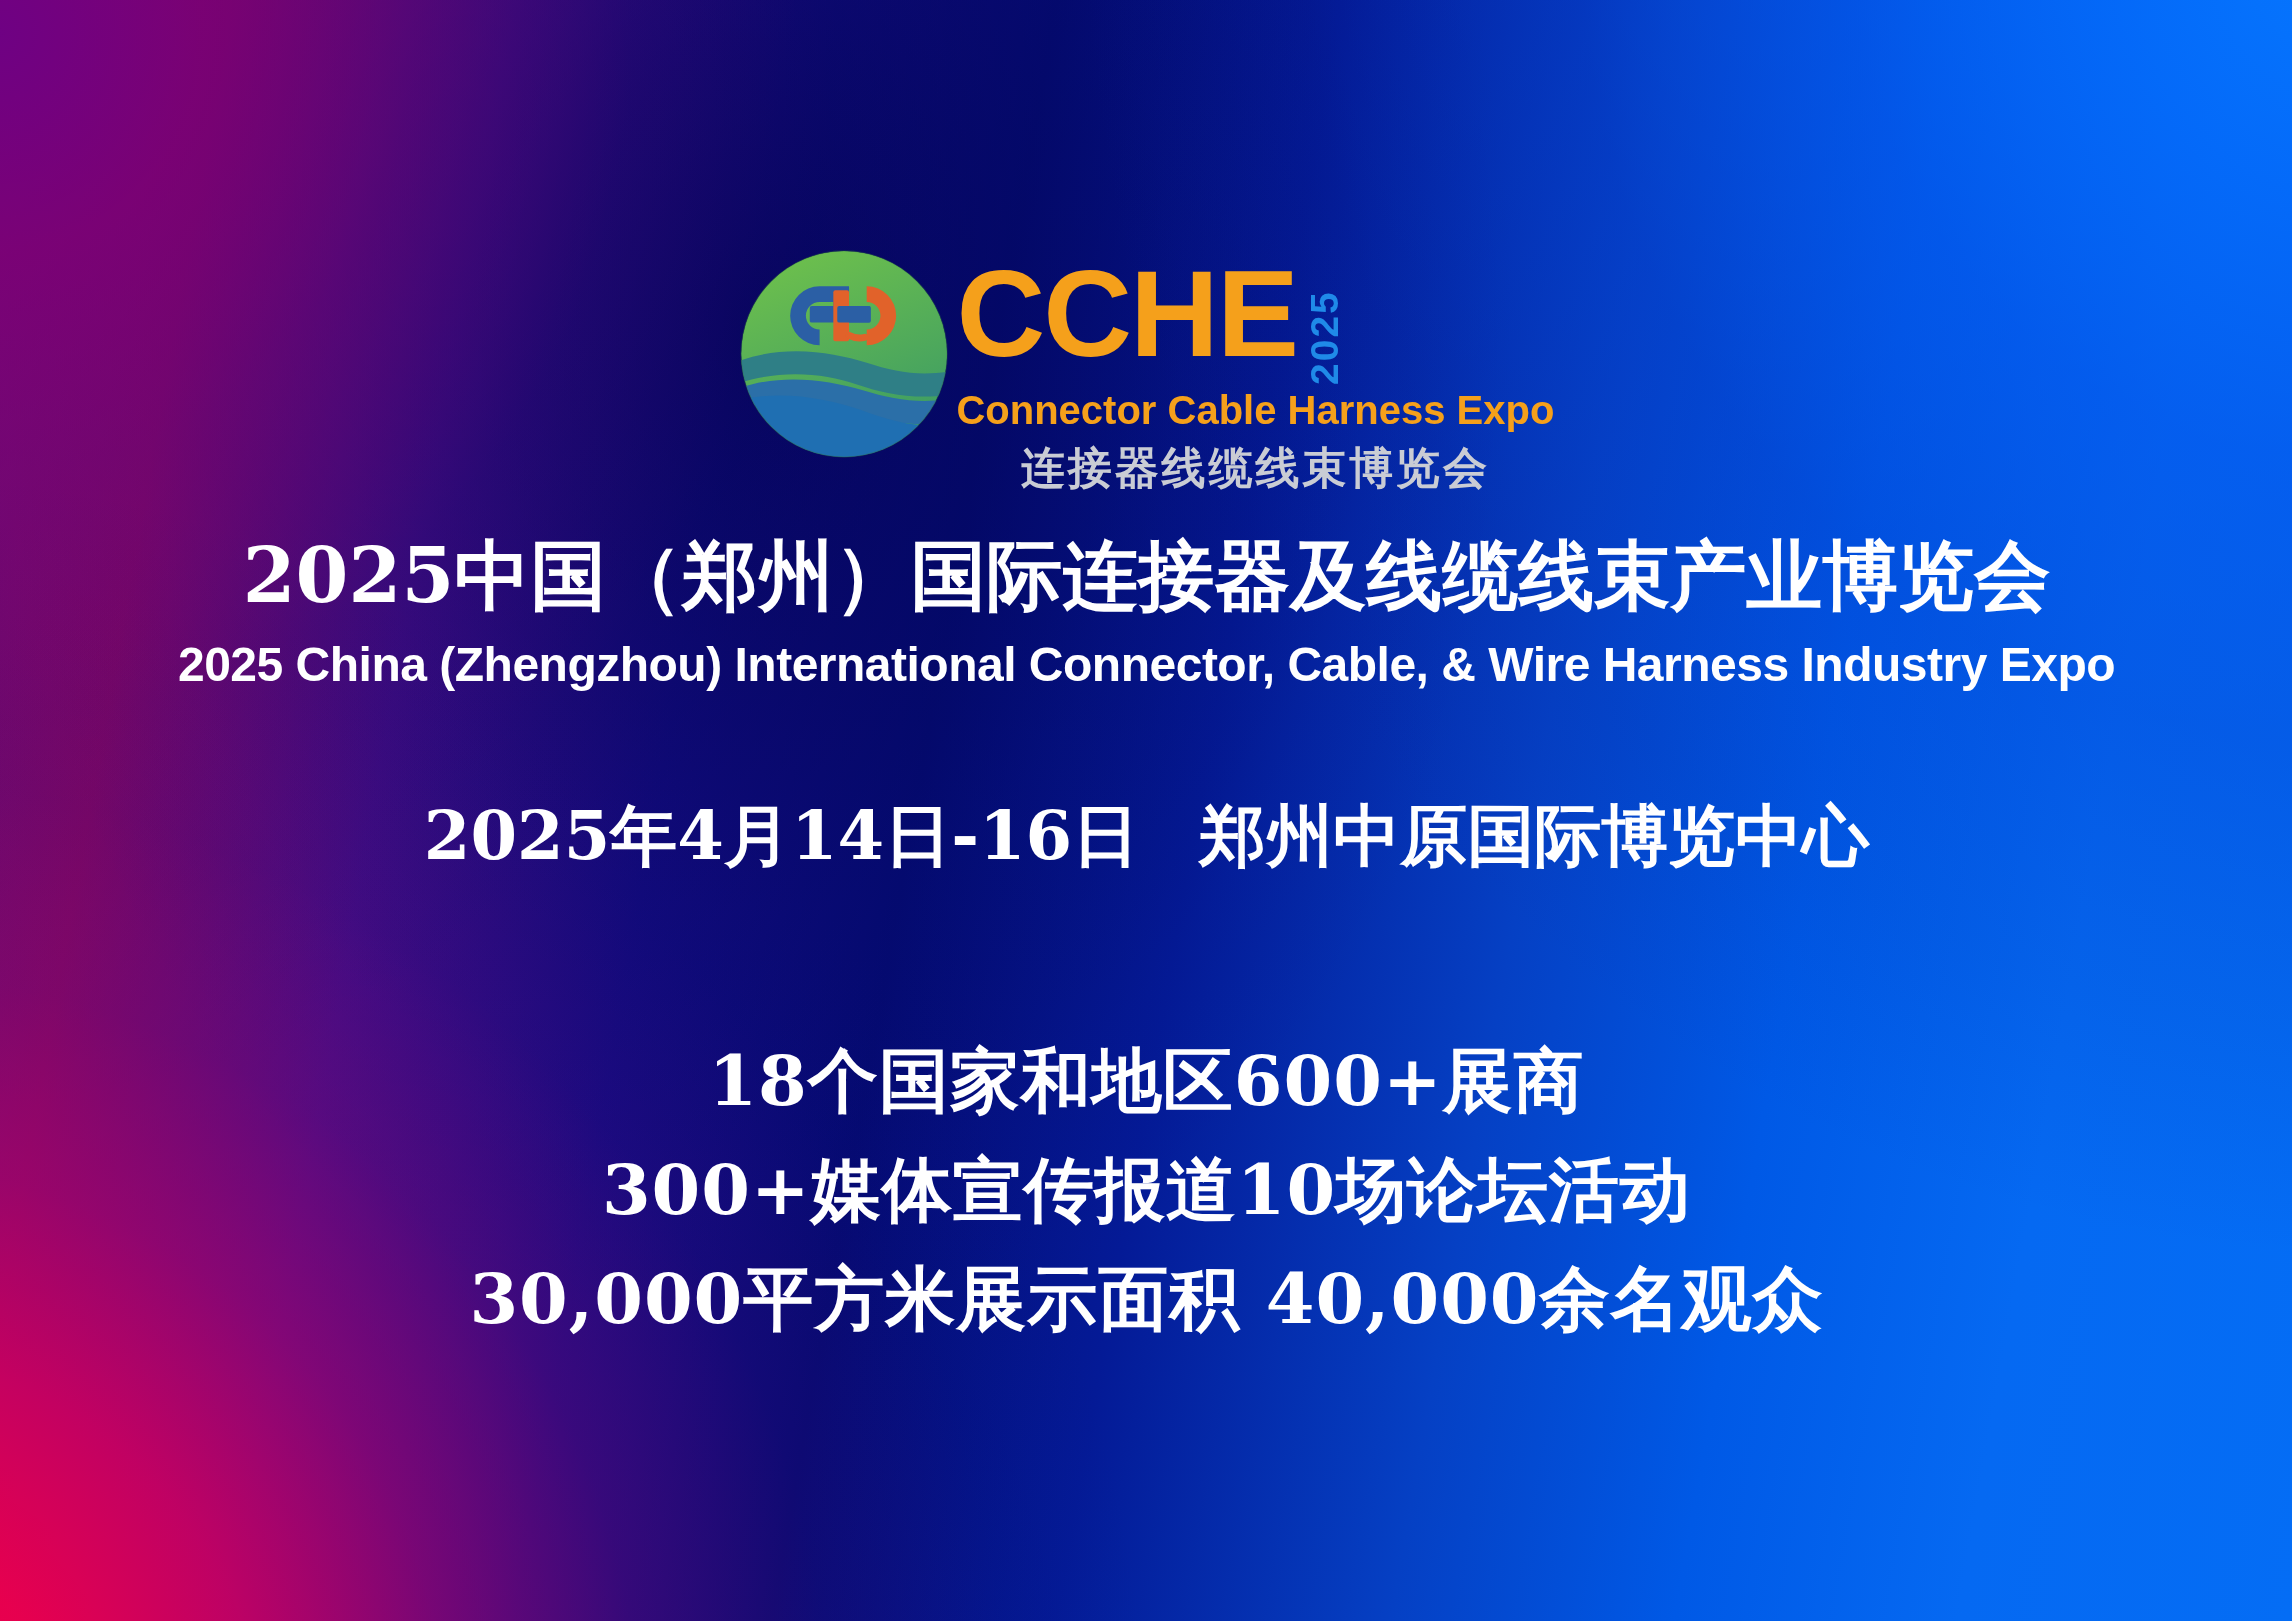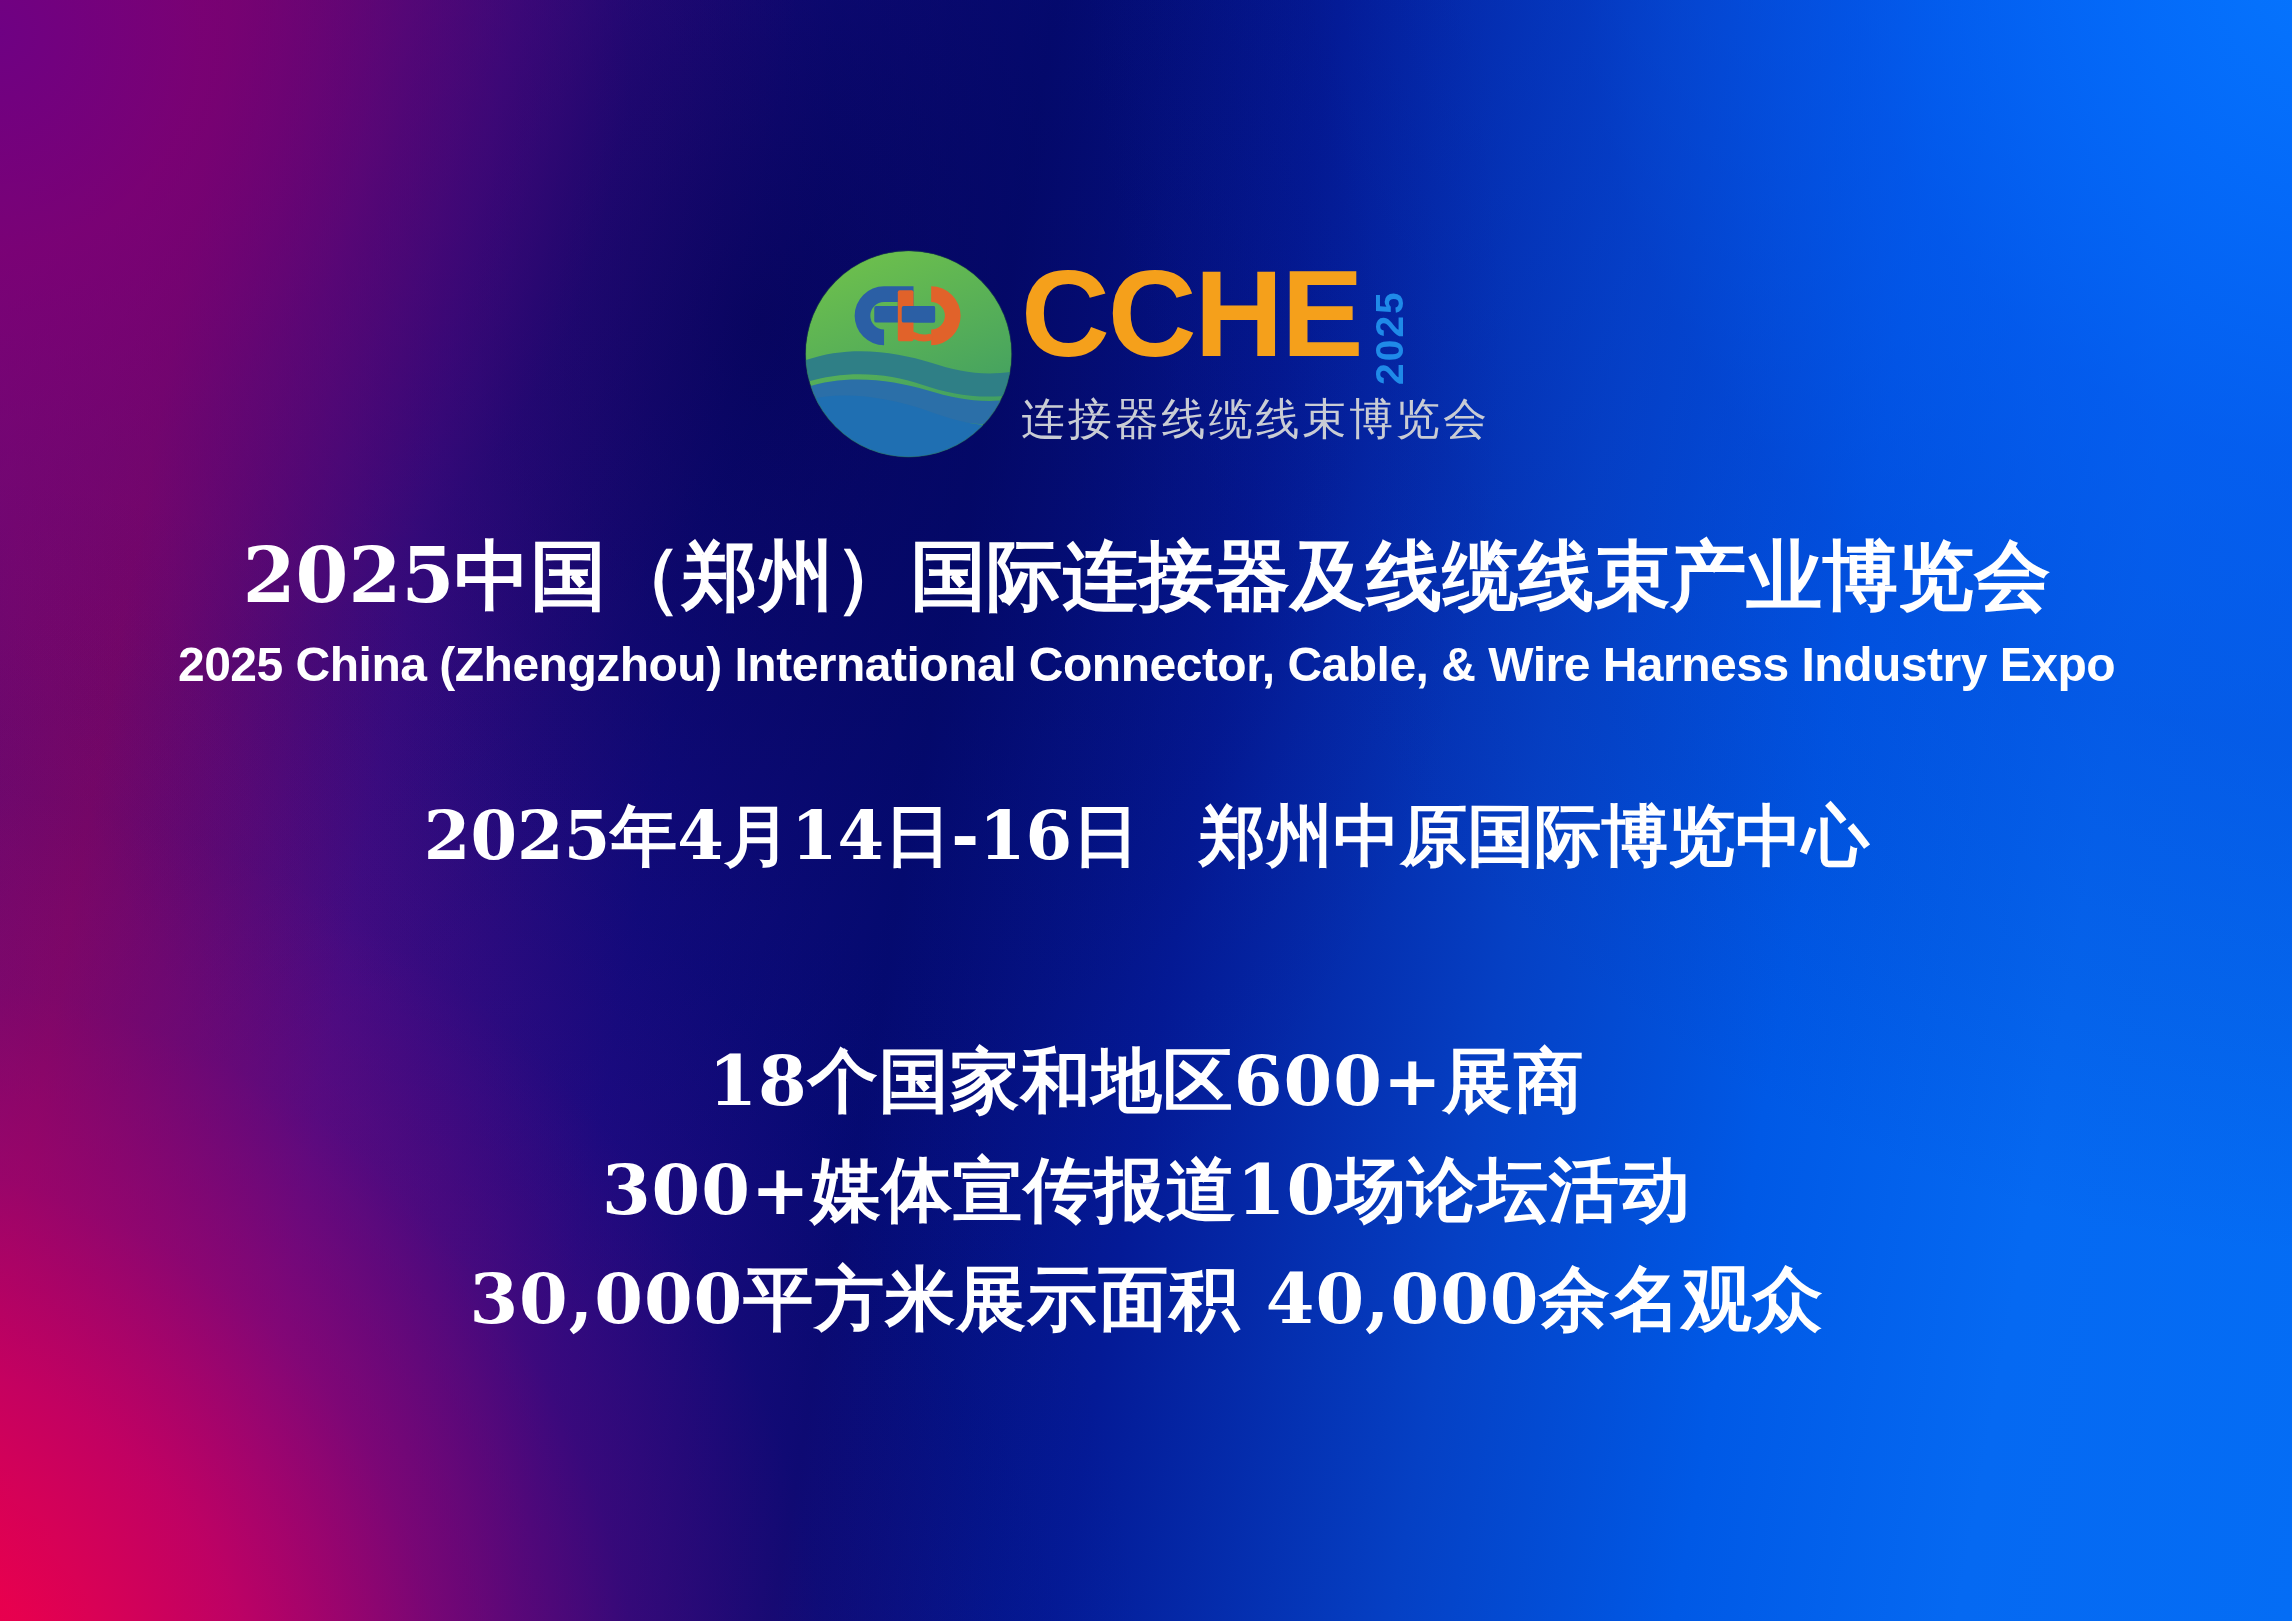--- a/index.html
+++ b/index.html
@@ -140,21 +140,21 @@
     font-family:"Liberation Sans", sans-serif;
     font-weight:bold;
     font-size:40px;
     color:#f5a01b;
     letter-spacing:0px;
     margin-top:3.9px;
     white-space:nowrap;
   }
   .logo-cn {
     font-family:"DejaVu Sans", sans-serif;
-    font-weight:normal;
+    font-weight:bold;
     font-size:44px;
     color:#c9ccd4;
     letter-spacing:2.9px;
     margin-top:5.9px;
     white-space:nowrap;
     align-self:center;
   }
 
   
   .title-cn {
@@ -271,20 +271,21 @@
           <rect x="100" y="58" width="34" height="17" rx="2" fill="#2b5fa5"></rect>
           <path d="M 112 88 q 8 4 16 2" stroke="#e1622a" stroke-width="7" fill="none" stroke-linecap="round"></path>
         </g>
       </svg>
 
       <div class="logo-text-col">
         <div class="logo-word-row">
           <span class="logo-cche">CCHE</span>
           <span class="logo-year">2025</span>
         </div>
+        <div class="logo-en">Connector Cable Harness Expo</div>
         <div class="logo-cn">连接器线缆线束博览会</div>
       </div>
     </div>
 
     <h1 class="title-cn">2025中国（郑州）国际连接器及线缆线束产业博览会</h1>
     <h2 class="title-en">2025 China (Zhengzhou) International Connector, Cable, &amp; Wire Harness Industry Expo</h2>
 
     <div class="event-line">
       <span>2025年4月14日-16日</span>
       <span>郑州中原国际博览中心</span>

